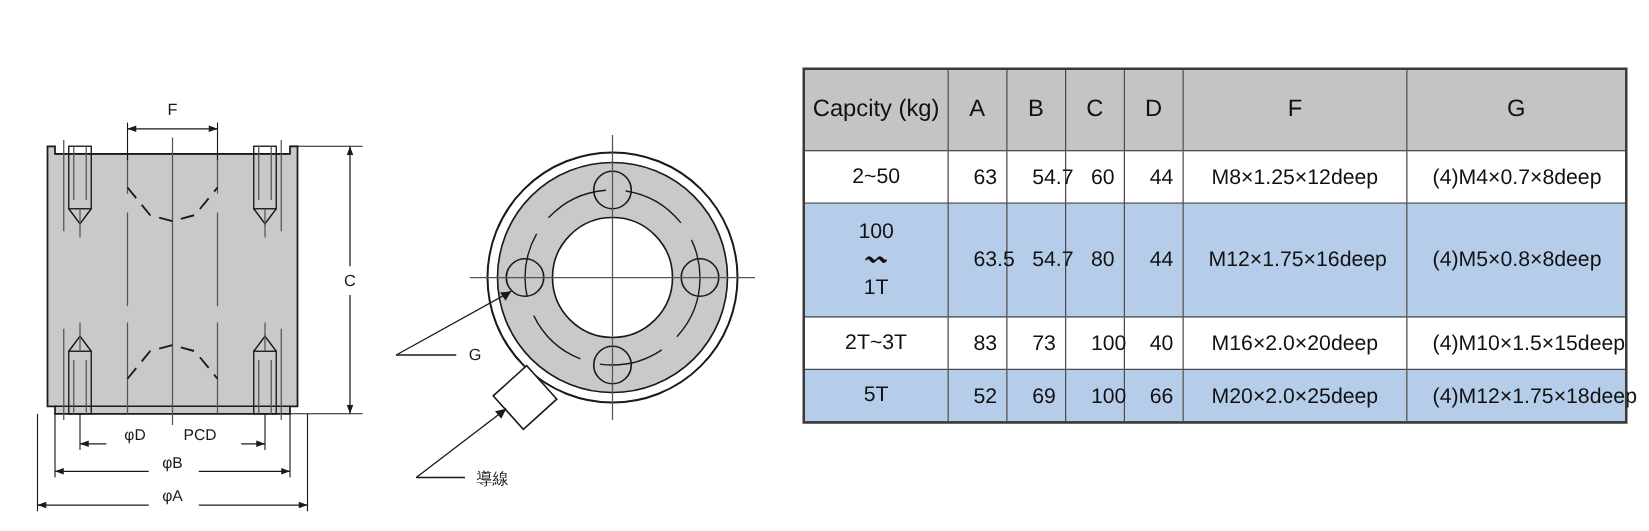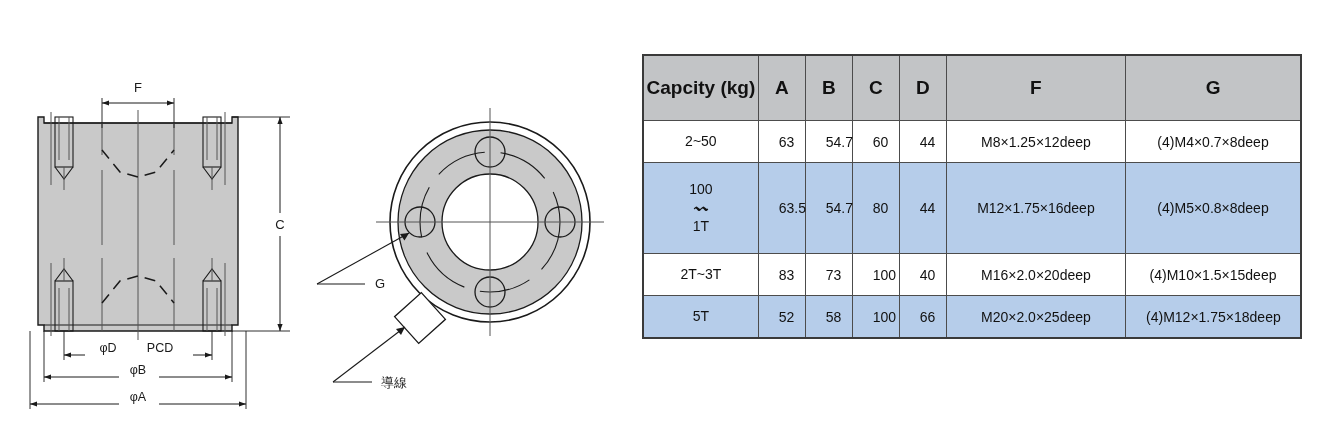--- a/index.html
+++ b/index.html
@@ -59,26 +59,26 @@
   table.spec td {
     border: 1px solid #4c4c4c;
     text-align: center;
     vertical-align: middle;
     font-family: "Liberation Sans", sans-serif;
     color: #111111;
   }
   table.spec thead th {
     background: #c2c4c6;
     font-size: 19px;
-    font-weight: bold;
+    font-weight: normal;
     height: 62px;
     line-height: 1.12;
   }
   table.spec tbody td {
-    font-size: 14px;
+    font-size: 17px;
     font-weight: normal;
     height: 37px;
     padding: 2px 20px;
   }
   table.spec tbody tr.alt td {
     background: #b6cdea;
   }
   table.spec tbody tr.tall td {
     height: 86px;
   }
@@ -296,21 +296,21 @@
         <td>83</td>
         <td>73</td>
         <td>100</td>
         <td>40</td>
         <td>M16×2.0×20deep</td>
         <td>(4)M10×1.5×15deep</td>
       </tr>
       <tr class="alt">
         <td class="cap-multi">5T</td>
         <td>52</td>
-        <td>58</td>
+        <td>69</td>
         <td>100</td>
         <td>66</td>
         <td>M20×2.0×25deep</td>
         <td>(4)M12×1.75×18deep</td>
       </tr>
     </tbody>
   </table>
 </div>
 
 </body></html>

